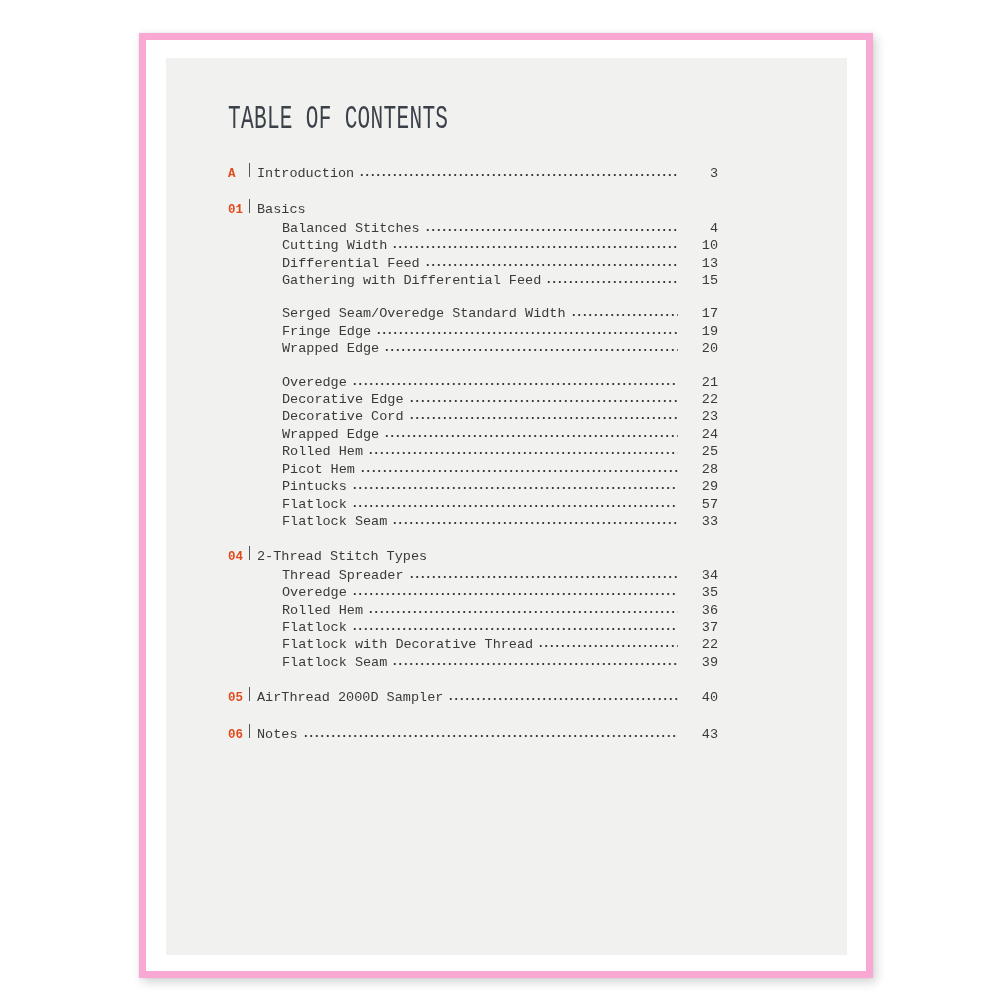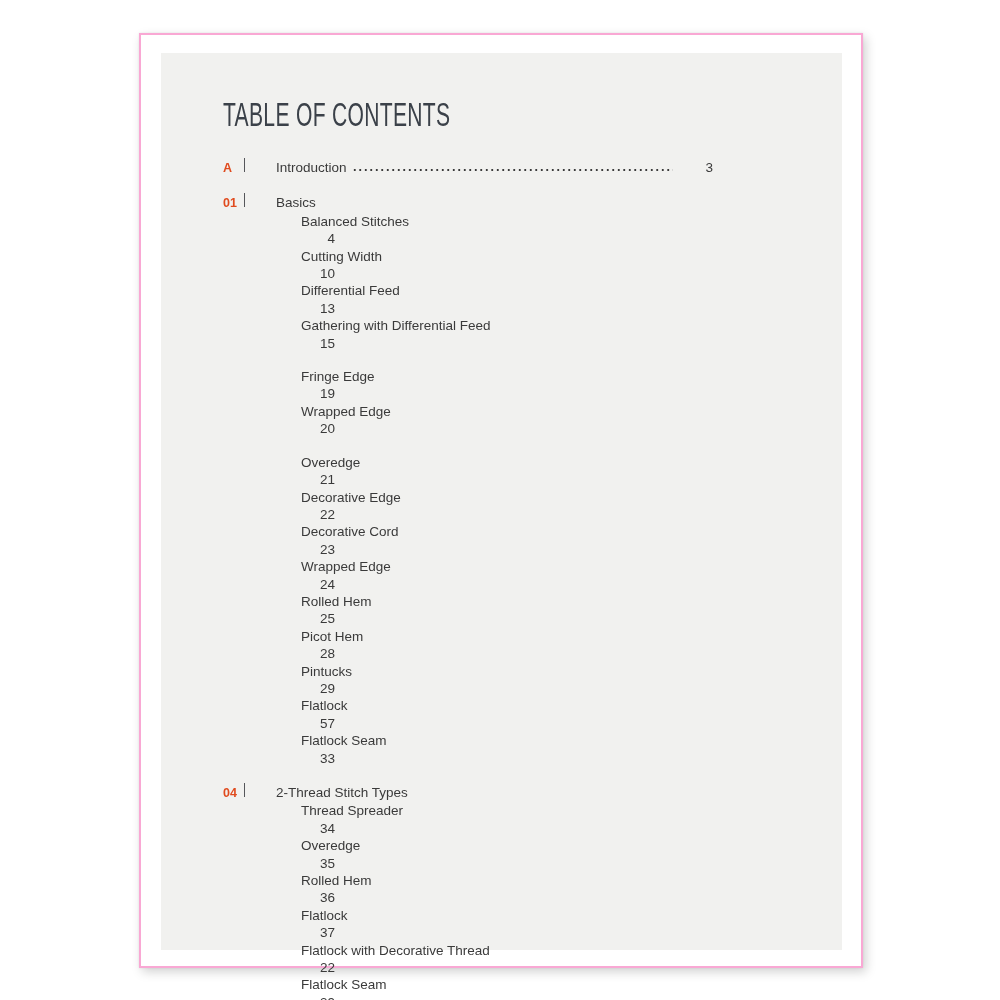--- a/index.html
+++ b/index.html
@@ -16,22 +16,23 @@
     --title: #3b4149;
     --panel: #f1f1ef;
   }
   .page {
     position: absolute;
     left: 139px;
     top: 33px;
     width: 720px;
     height: 931px;
     background: #ffffff;
-    border: 2px solid #f9a8d4;
+    border: 7px solid #f9a8d4;
     box-shadow: 3px 4px 10px rgba(0,0,0,0.18), 0 0 2px rgba(0,0,0,0.08);
+    font-family: Liberation Mono, monospace;
   }
   .panel {
     position: absolute;
     left: 20px;
     top: 18px;
     right: 19px;
     bottom: 16px;
     background: var(--panel);
   }
   .inner {
@@ -69,22 +70,22 @@
     font-weight: bold;
     color: var(--accent);
   }
   .pipe {
     flex: none;
     width: 1px;
     height: 14px;
     margin: 0 7px -2px 0;
     background: #55565a;
   }
-  .label { flex: none; margin-left: 24px; }
-  .sub { padding-left: 54px; flex-direction: column; }
+  .label { flex: none; }
+  .sub { padding-left: 54px; }
   .leader {
     flex: 1;
     height: 4px;
     margin: 0 6px 0 5px;
     background-image: radial-gradient(circle, var(--text) 1.05px, transparent 1.45px);
     background-size: 5.5px 4px;
     background-repeat: repeat-x;
     background-position: left bottom;
   }
   .pagenum {
@@ -132,20 +133,25 @@
               <span class="pagenum">13</span>
             </div>
             <div class="row sub">
               <span class="label">Gathering with Differential Feed</span>
               <span class="leader"></span>
               <span class="pagenum">15</span>
             </div>
           </div>
           <div class="toc-section">
             <div class="row sub">
+              <span class="label">Serged Seam/Overedge Standard Width</span>
+              <span class="leader"></span>
+              <span class="pagenum">17</span>
+            </div>
+            <div class="row sub">
               <span class="label">Fringe Edge</span>
               <span class="leader"></span>
               <span class="pagenum">19</span>
             </div>
             <div class="row sub">
               <span class="label">Wrapped Edge</span>
               <span class="leader"></span>
               <span class="pagenum">20</span>
             </div>
           </div>
@@ -224,20 +230,29 @@
             </div>
             <div class="row sub">
               <span class="label">Flatlock with Decorative Thread</span>
               <span class="leader"></span>
               <span class="pagenum">22</span>
             </div>
             <div class="row sub">
               <span class="label">Flatlock Seam</span>
               <span class="leader"></span>
               <span class="pagenum">39</span>
+            </div>
+          </div>
+          <div class="toc-section">
+            <div class="row">
+              <span class="num">05</span>
+              <span class="pipe"></span>
+              <span class="label">AirThread 2000D Sampler</span>
+              <span class="leader"></span>
+              <span class="pagenum">40</span>
             </div>
           </div>
           <div class="toc-section">
             <div class="row">
               <span class="num">06</span>
               <span class="pipe"></span>
               <span class="label">Notes</span>
               <span class="leader"></span>
               <span class="pagenum">43</span>
             </div>

